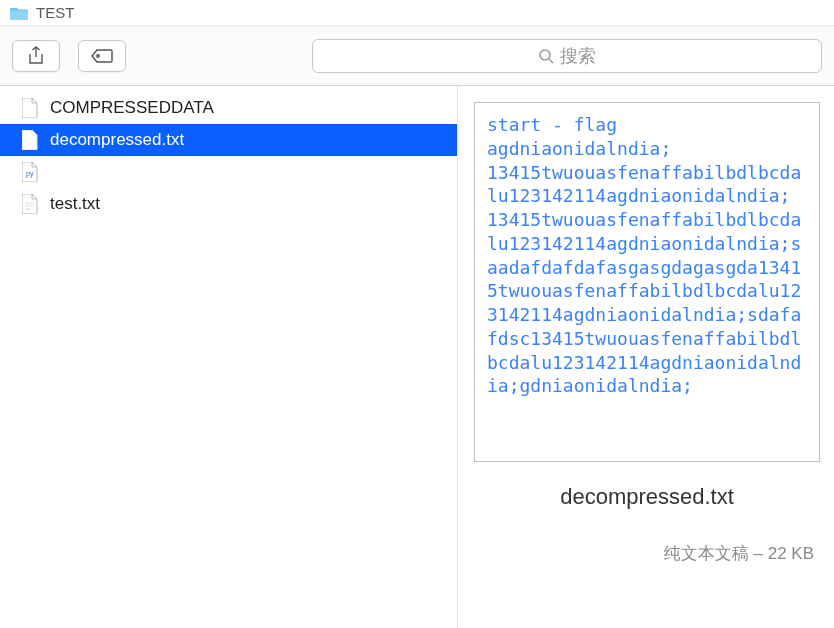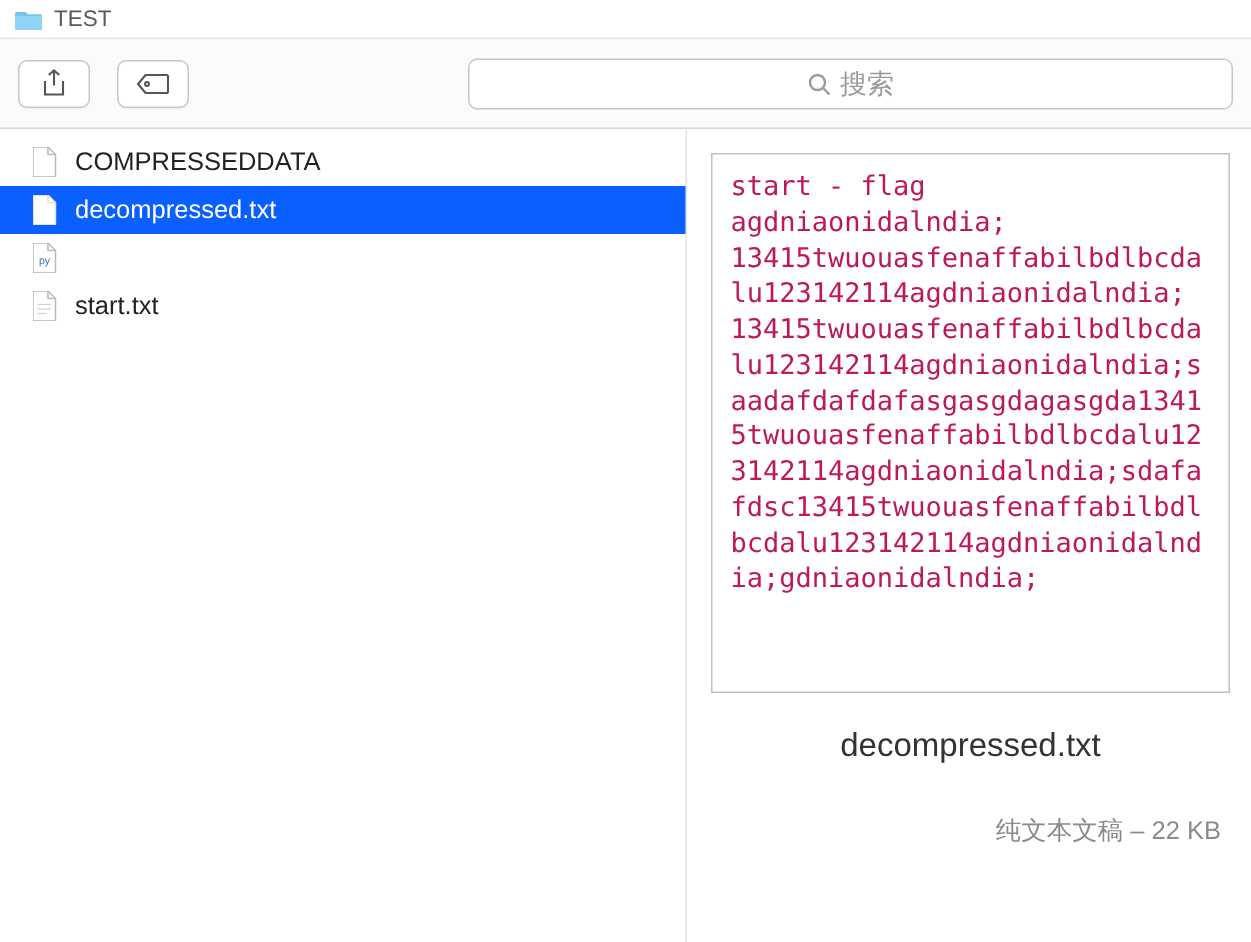--- a/index.html
+++ b/index.html
@@ -109,21 +109,21 @@
       padding: 16px 14px 0 16px;
       display: flex;
       flex-direction: column;
     }
     .preview-content {
       border: 1px solid #bfbfbf;
       padding: 10px 12px;
       font-family: "Menlo", "Consolas", monospace;
       font-size: 18px;
       line-height: 1.32;
-      color: #be185d;
+      color: #3b82f6;
       word-break: break-all;
       white-space: pre-wrap;
       min-height: 360px;
     }
     .preview-title {
       text-align: center;
       font-size: 22px;
       color: #333;
       margin-top: 22px;
     }
@@ -211,21 +211,21 @@
     <div class="file-row">
       <span class="file-icon">
         <svg width="16" height="20" viewBox="0 0 16 20">
           <path d="M1 0 h9 l5 5 v14 a1 1 0 0 1 -1 1 H1 a1 1 0 0 1 -1 -1 V1 a1 1 0 0 1 1 -1 z" fill="#fff" stroke="#b9b9b9" stroke-width="1"></path>
           <path d="M10 0 v5 h5" fill="none" stroke="#b9b9b9" stroke-width="1"></path>
           <line x1="3" y1="9" x2="12" y2="9" stroke="#d0d0d0" stroke-width="0.8"></line>
           <line x1="3" y1="12" x2="12" y2="12" stroke="#d0d0d0" stroke-width="0.8"></line>
           <line x1="3" y1="15" x2="9" y2="15" stroke="#d0d0d0" stroke-width="0.8"></line>
         </svg>
       </span>
-      <span>start.txt</span>
+      <span>test.txt</span>
     </div>
   </div>
 
   <div class="preview-pane">
     <div class="preview-content">start - flag
 agdniaonidalndia;
 13415twuouasfenaffabilbdlbcdalu123142114agdniaonidalndia;
 13415twuouasfenaffabilbdlbcdalu123142114agdniaonidalndia;saadafdafdafasgasgdagasgda13415twuouasfenaffabilbdlbcdalu123142114agdniaonidalndia;sdafafdsc13415twuouasfenaffabilbdlbcdalu123142114agdniaonidalndia;gdniaonidalndia;</div>
     <div class="preview-title">decompressed.txt</div>
     <div class="preview-meta">纯文本文稿 – 22 KB</div>

